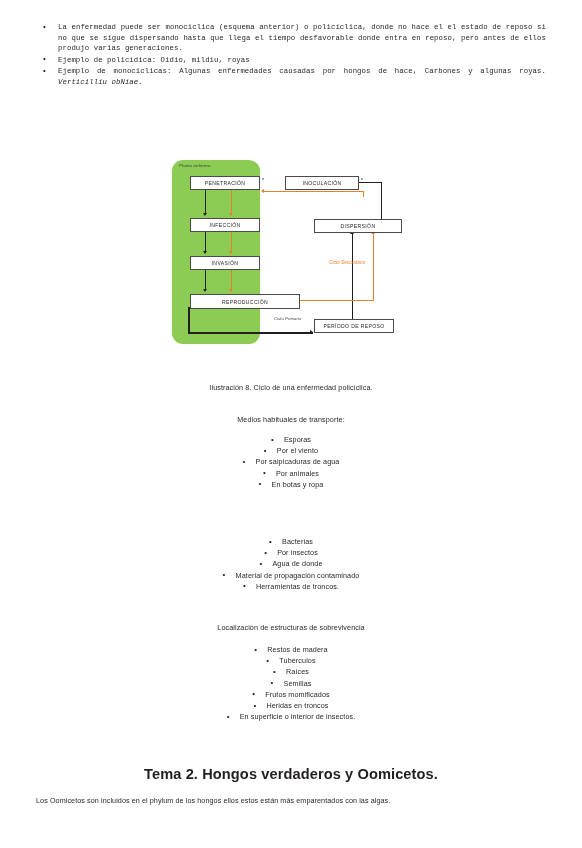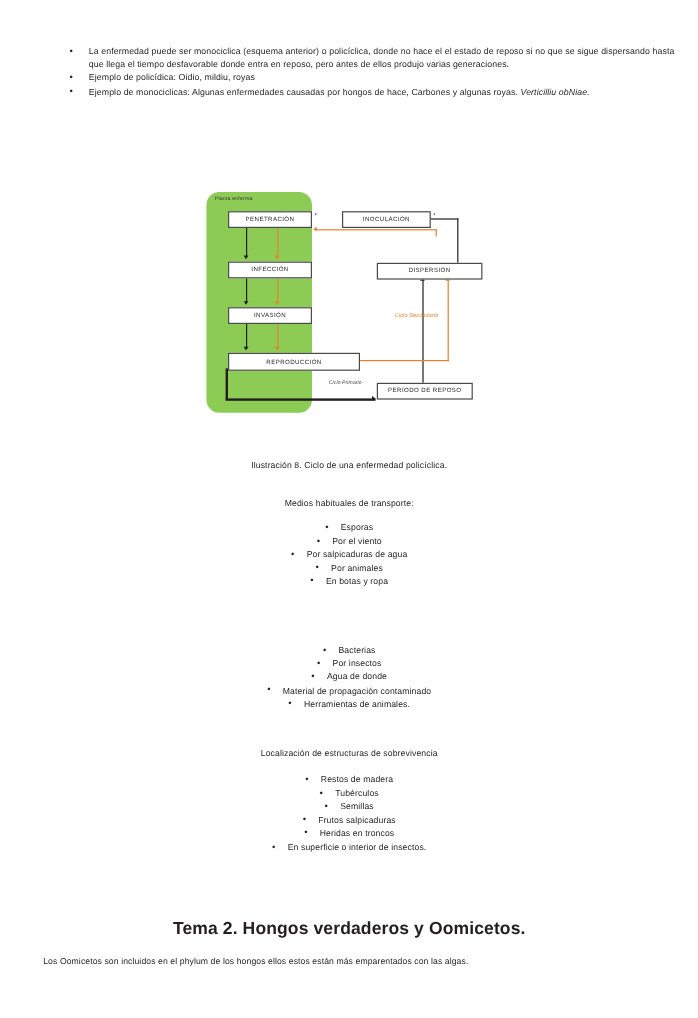--- a/index.html
+++ b/index.html
@@ -9,21 +9,21 @@
     font-family:"Liberation Sans", sans-serif;
     color:#231f20;
     overflow:hidden;
     position:relative;
   }
   .page{position:relative;width:582px;height:848px;}
 
   
   .toplist{
     position:absolute;left:36px;top:22px;width:510px;
-    list-style:none;margin:16px;padding:0;
+    list-style:none;margin:0;padding:0;font-family:Liberation Mono, monospace;
   }
   .toplist>li{
     position:relative;
     padding-left:22px;
     font-size:7.3px;
     line-height:10.6px;
     letter-spacing:.08px;
     margin-bottom:1px;
     text-align:justify;
   }
@@ -211,30 +211,31 @@
     <li><span class="bt">Por salpicaduras de agua</span></li>
     <li><span class="bt">Por animales</span></li>
     <li><span class="bt">En botas y ropa</span></li>
   </ul>
 
   <ul class="clist" style="top:536px;">
     <li><span class="bt">Bacterias</span></li>
     <li><span class="bt">Por insectos</span></li>
     <li><span class="bt">Agua de donde</span></li>
     <li><span class="bt">Material de propagación contaminado</span></li>
-    <li><span class="bt">Herramientas de animales.</span></li>
+    <li><span class="bt">Herramientas de troncos.</span></li>
   </ul>
 
   <div class="ctitle" style="top:623px;">Localización de estructuras de sobrevivencia</div>
 
   <ul class="clist" style="top:644px;">
     <li><span class="bt">Restos de madera</span></li>
     <li><span class="bt">Tubérculos</span></li>
+    <li><span class="bt">Raíces</span></li>
     <li><span class="bt">Semillas</span></li>
-    <li><span class="bt">Frutos salpicaduras</span></li>
+    <li><span class="bt">Frutos momificados</span></li>
     <li><span class="bt">Heridas en troncos</span></li>
     <li><span class="bt">En superficie o interior de insectos.</span></li>
   </ul>
 
   <div class="h2">Tema 2. Hongos verdaderos y Oomicetos.</div>
 
   <div class="foot">Los Oomicetos son incluidos en el phylum de los hongos ellos estos están más emparentados con las algas.</div>
 
 </div>
 

